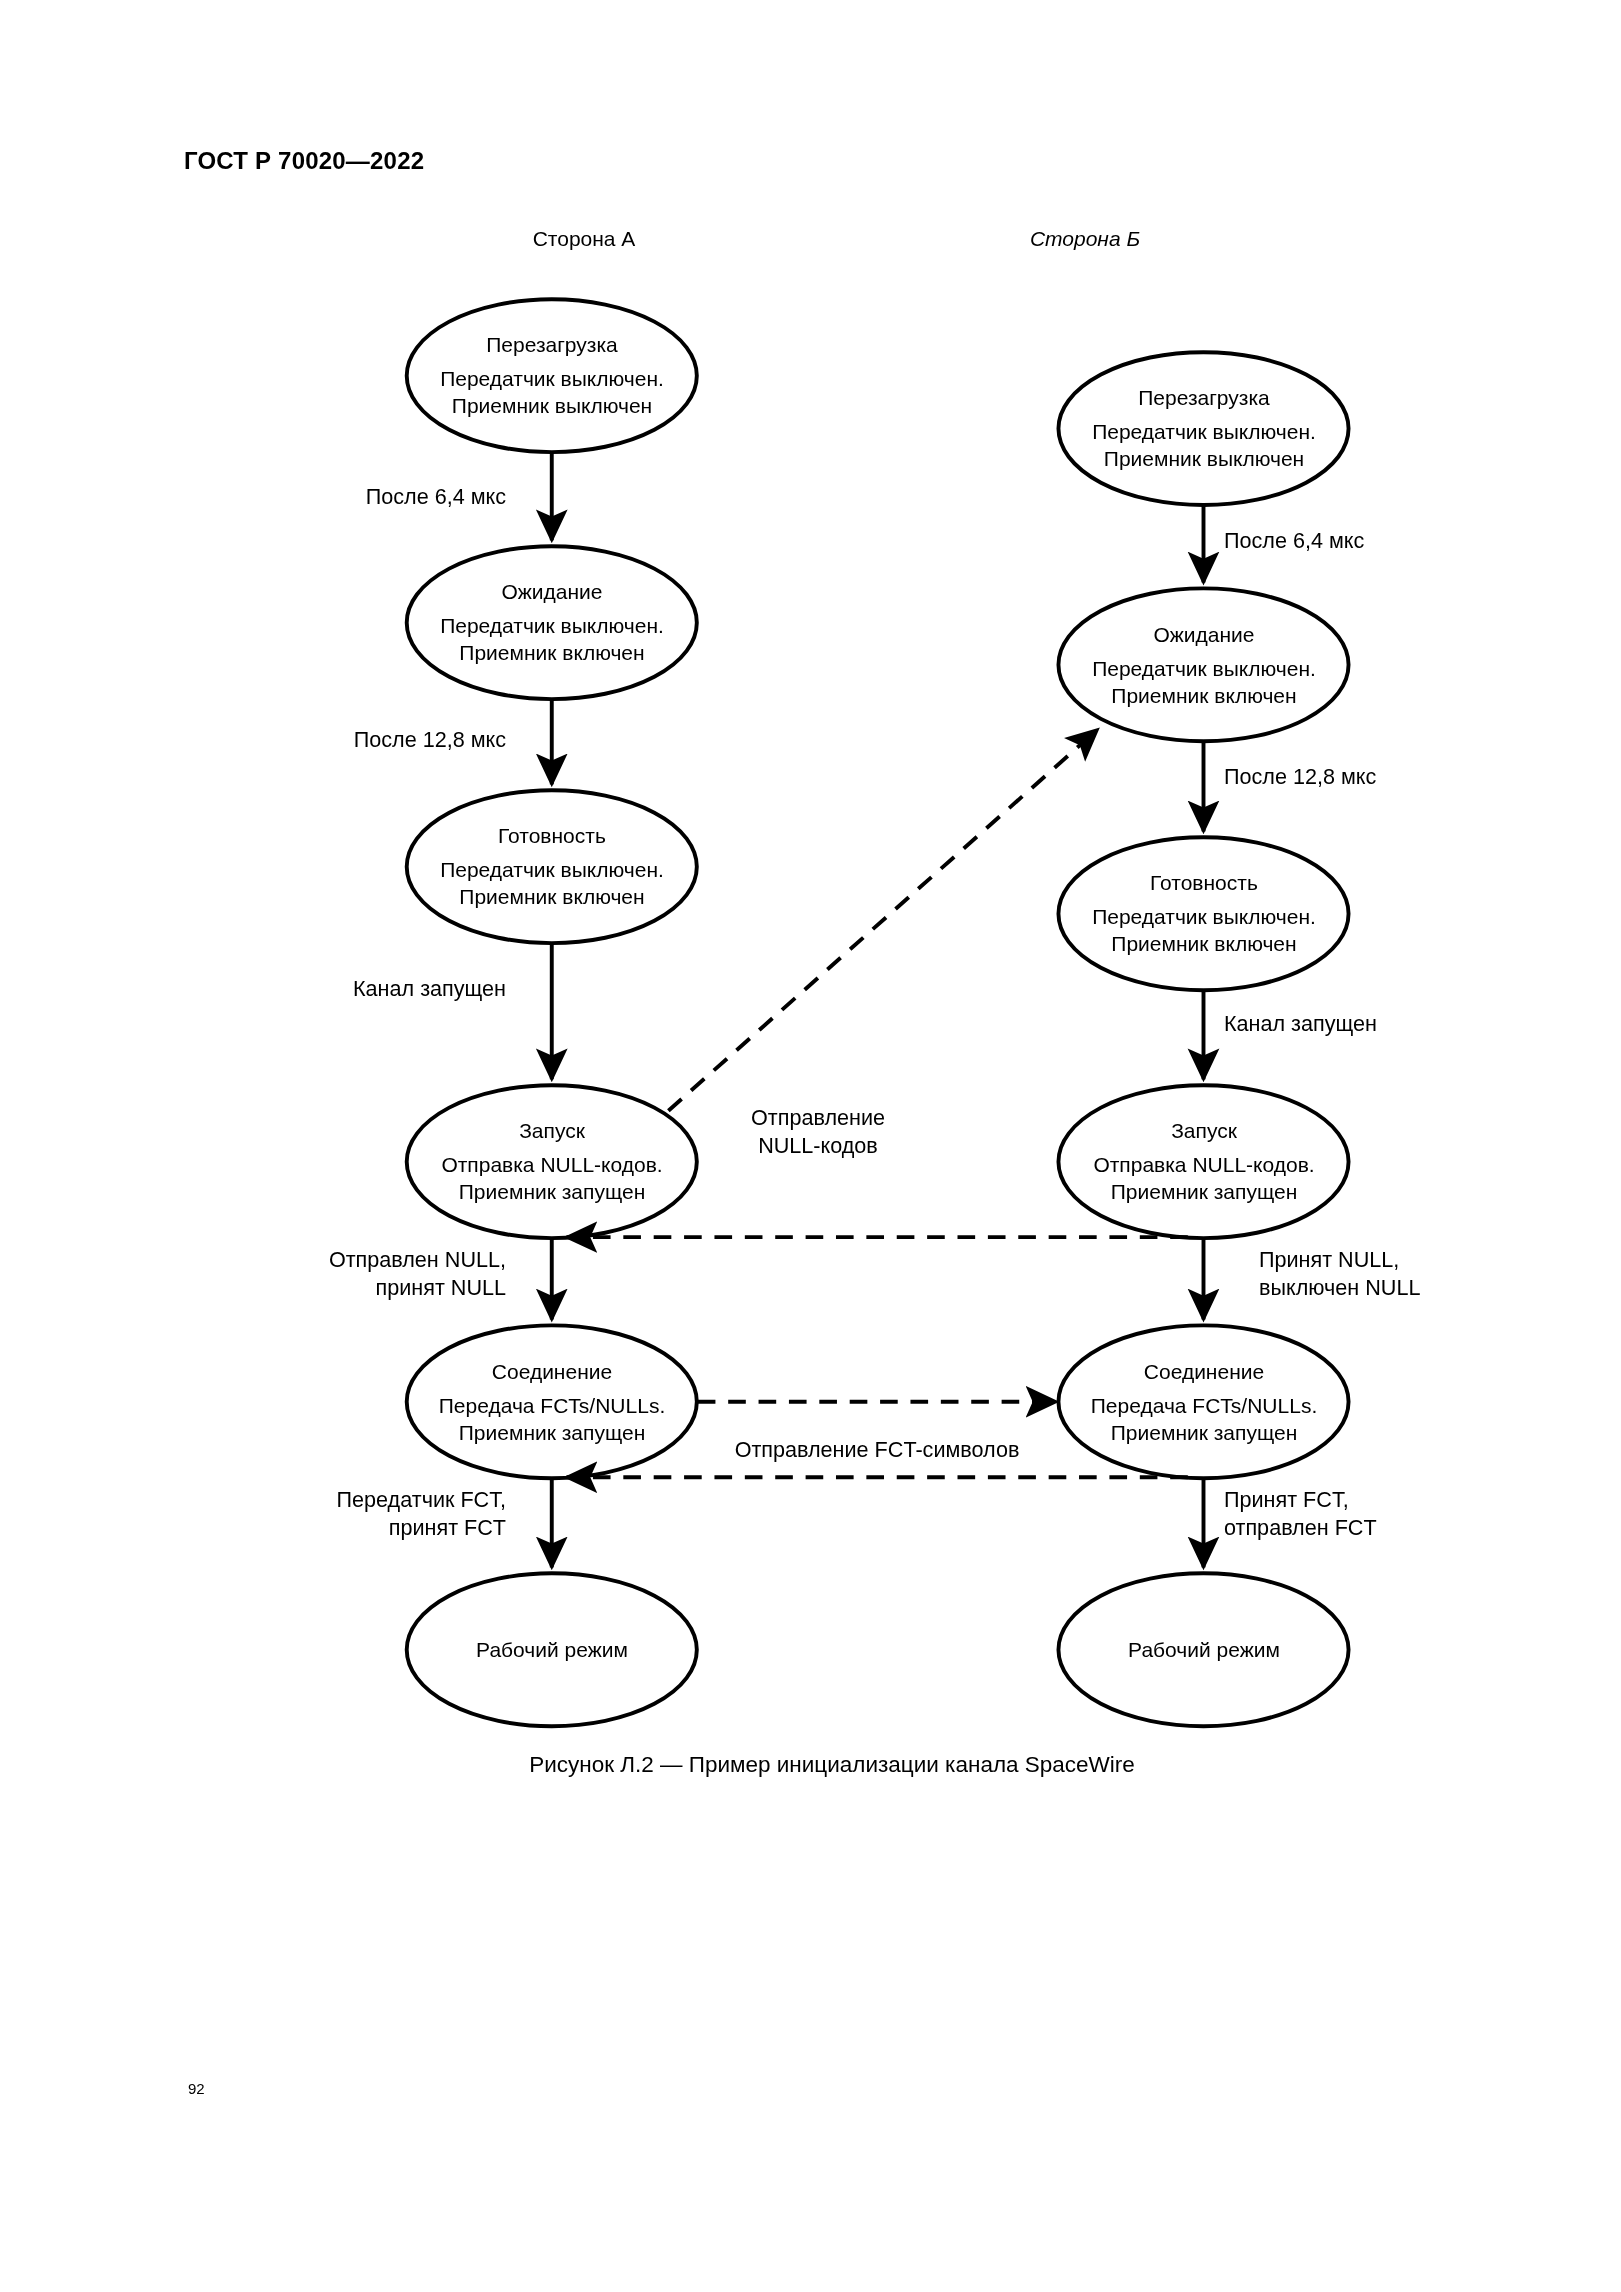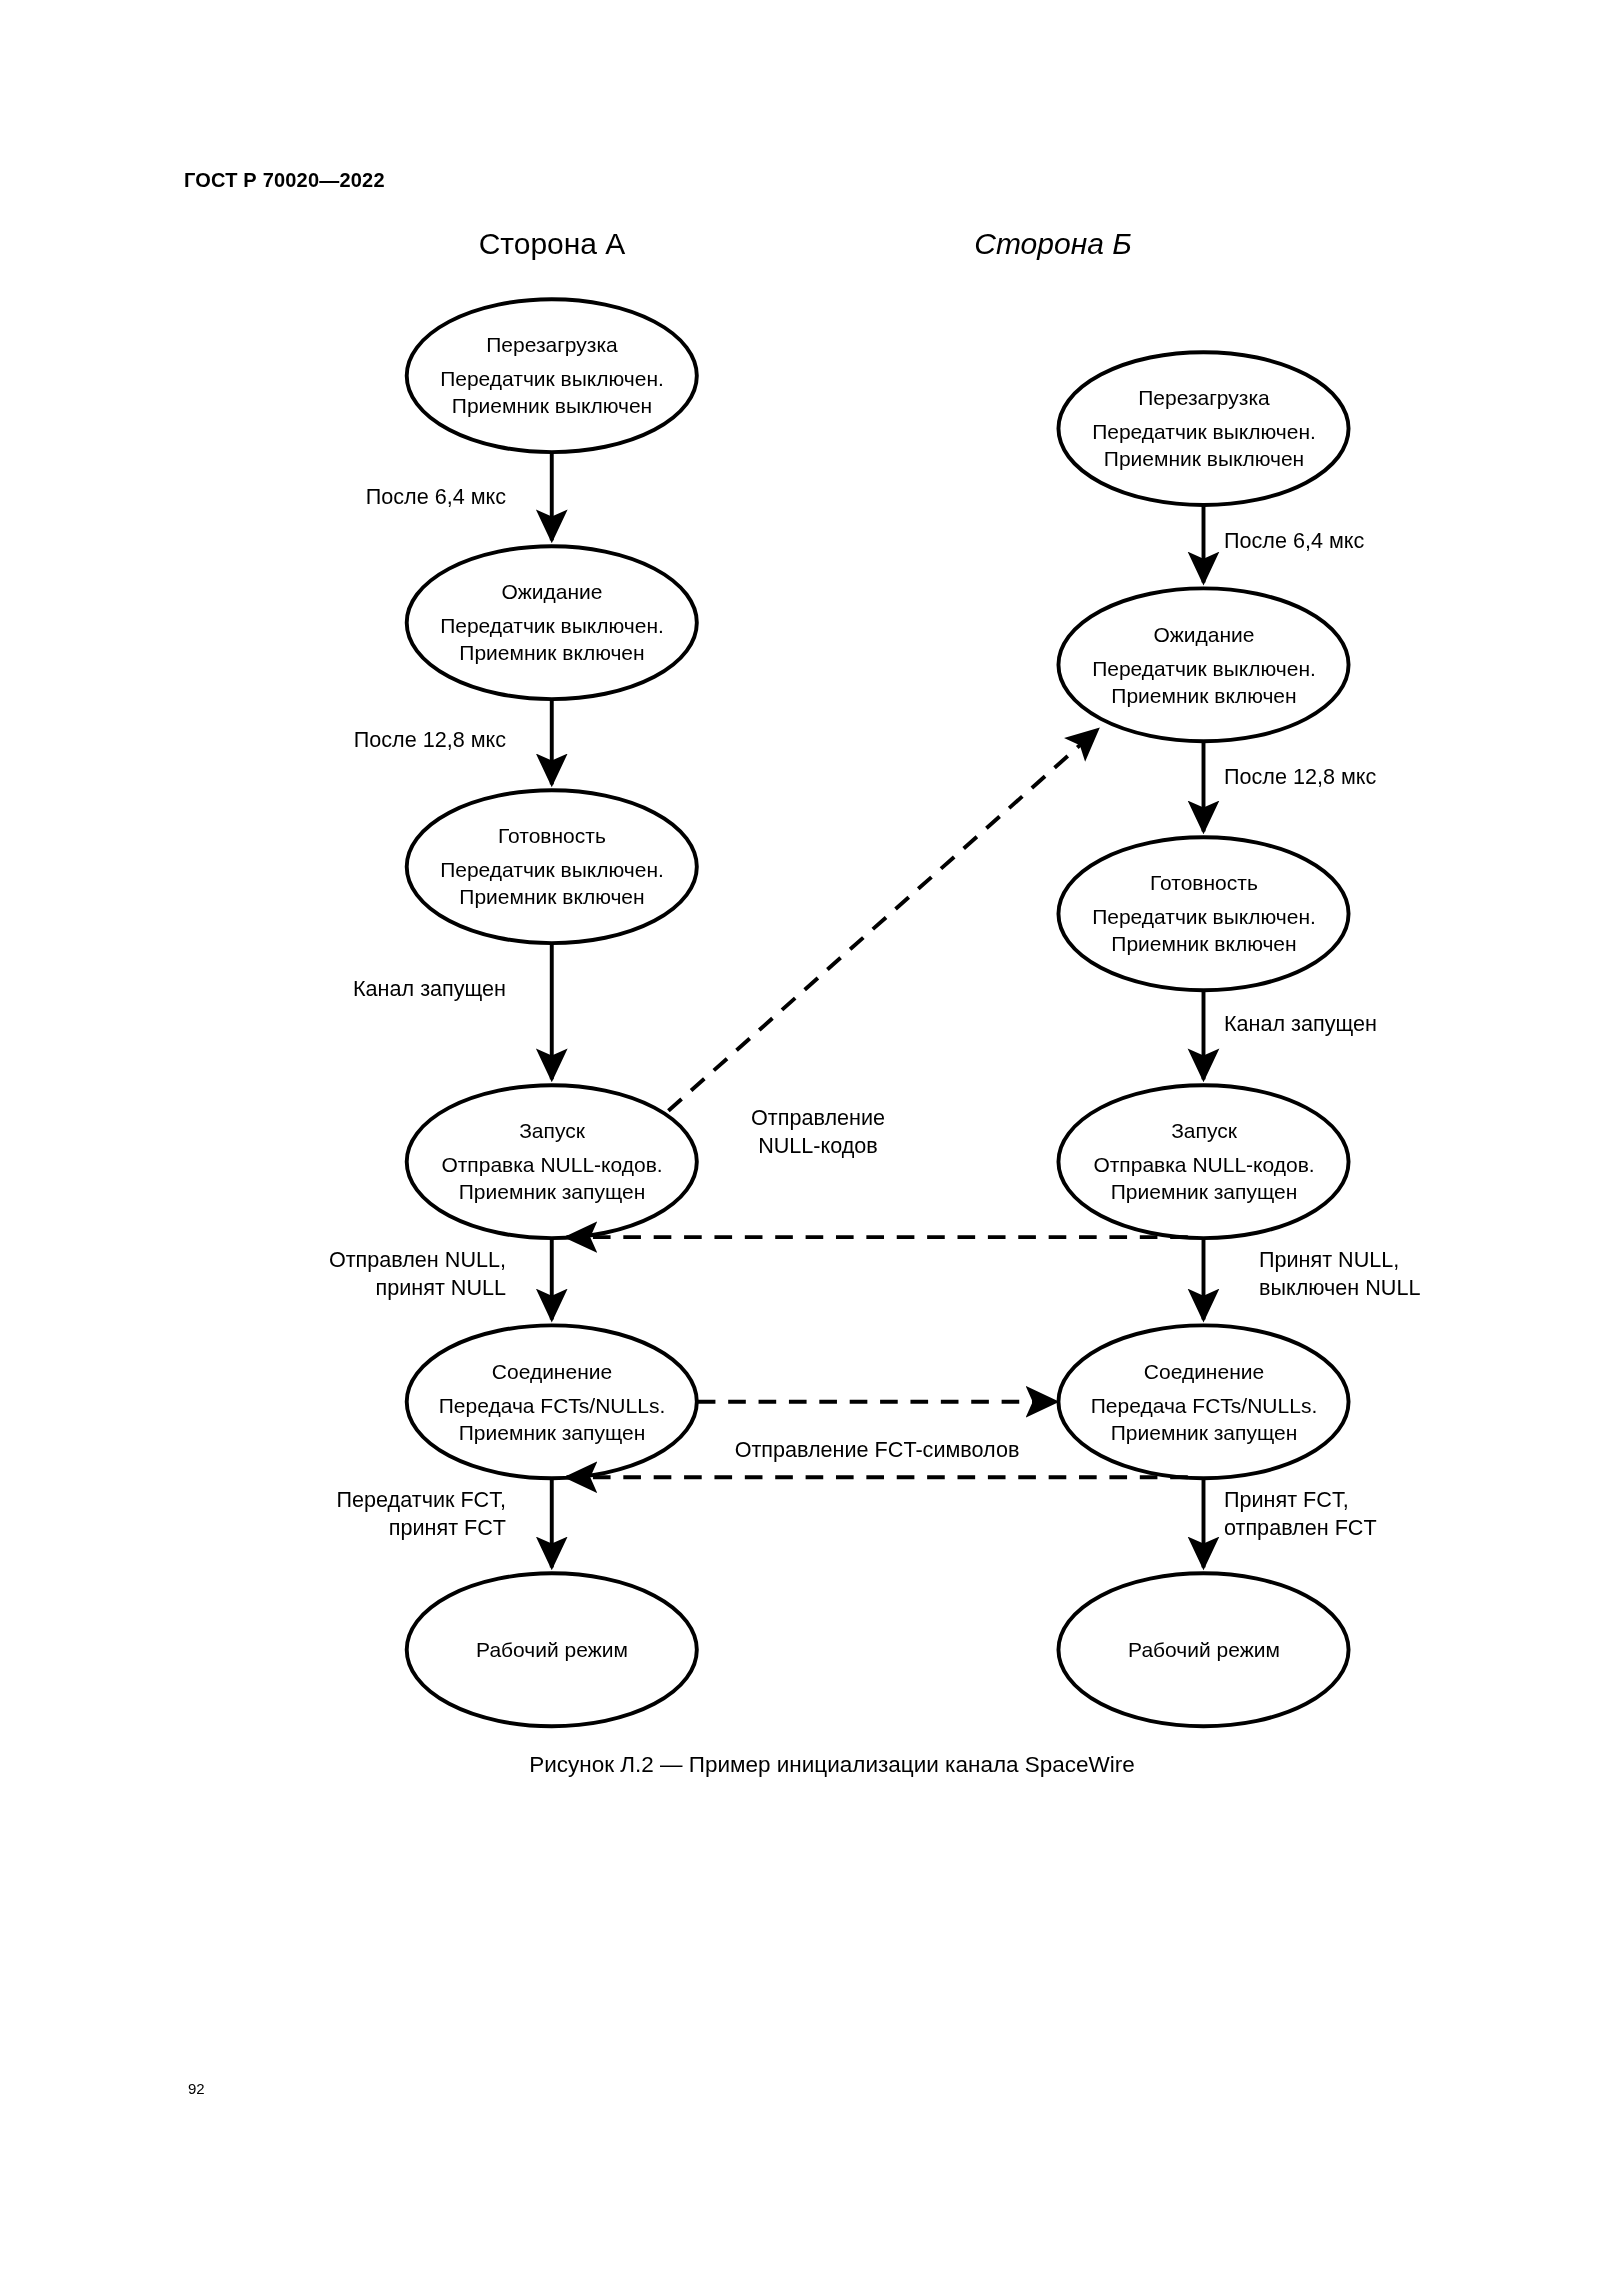--- a/index.html
+++ b/index.html
@@ -18,25 +18,24 @@
 
   #page {
     position: absolute;
     inset: 0;
   }
 
   .doc-header {
     position: absolute;
     left: 184px;
     top: 147px;
-    font-size: 20px;
+    font-size: 24px;
     font-weight: bold;
     letter-spacing: 0.2px;
     white-space: nowrap;
-    margin-top: 22px;
   }
 
   .page-number {
     position: absolute;
     left: 188px;
     top: 2080px;
     font-size: 15px;
     white-space: nowrap;
   }
 
@@ -46,24 +45,25 @@
     right: 0;
     top: 1752px;
     text-align: center;
     font-size: 22.5px;
     white-space: nowrap;
     padding-left: 43px;
   }
 
   .col-title {
     position: absolute;
-    font-size: 30px;
+    font-size: 21px;
     white-space: nowrap;
     text-align: left;
     transform: translateX(-50%);
+    margin-left: 32px;
   }
 
   #svg-layer {
     position: absolute;
     left: 0;
     top: 0;
     width: 1621px;
     height: 2293px;
   }
 

